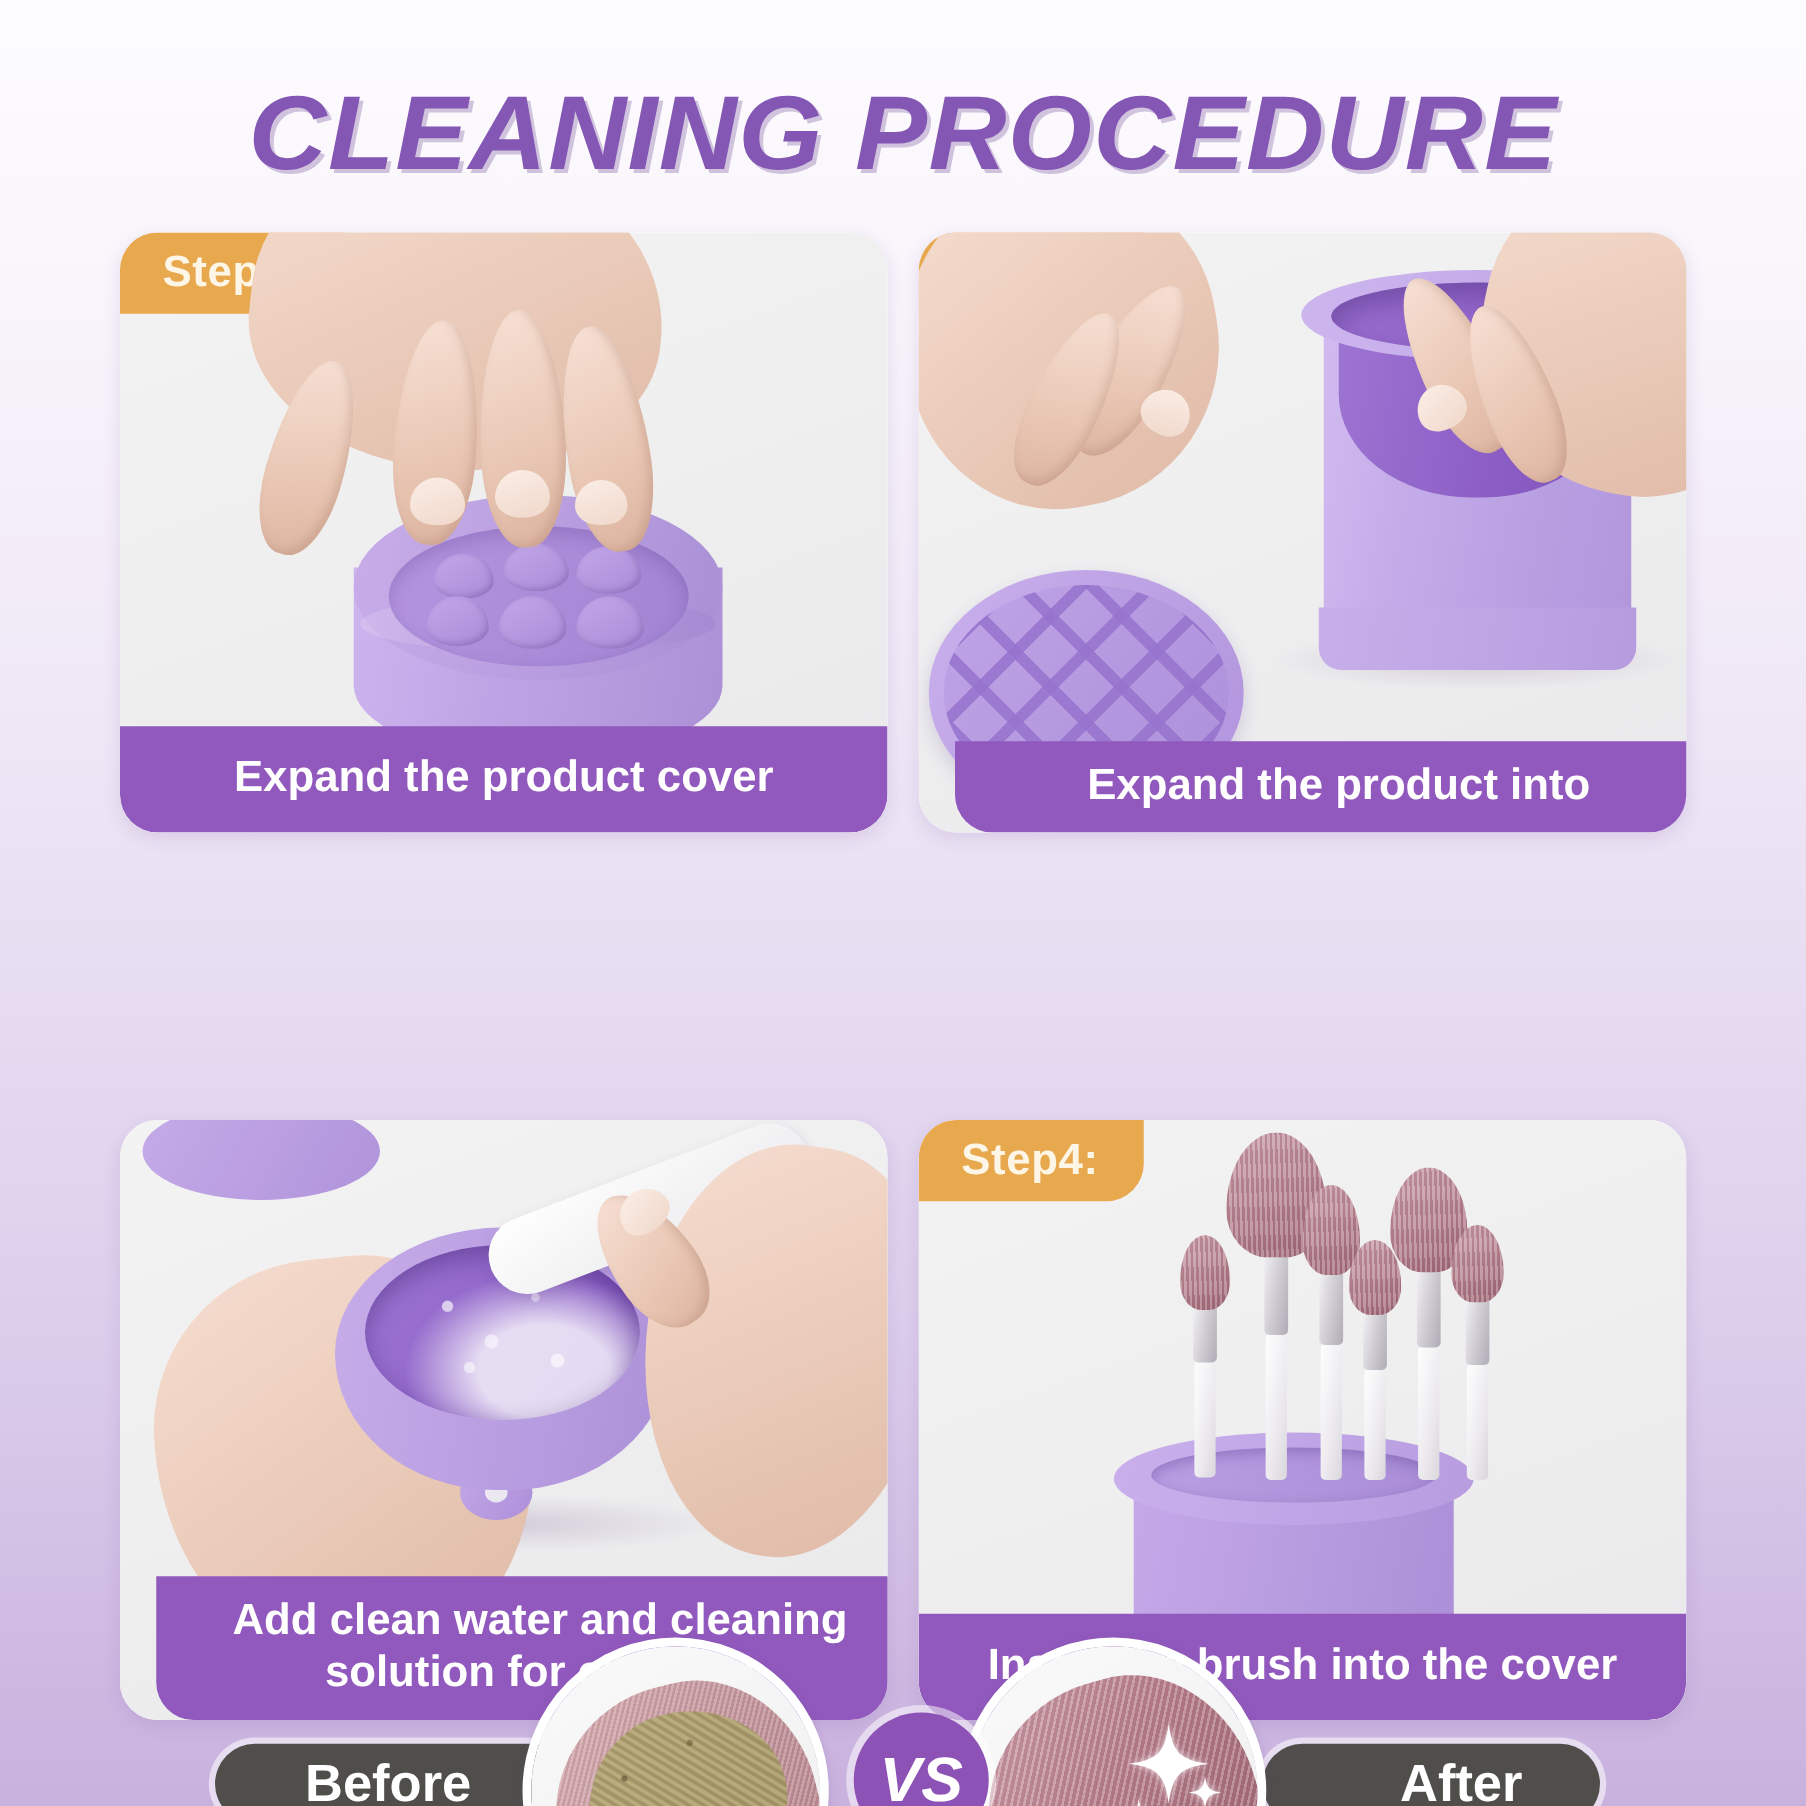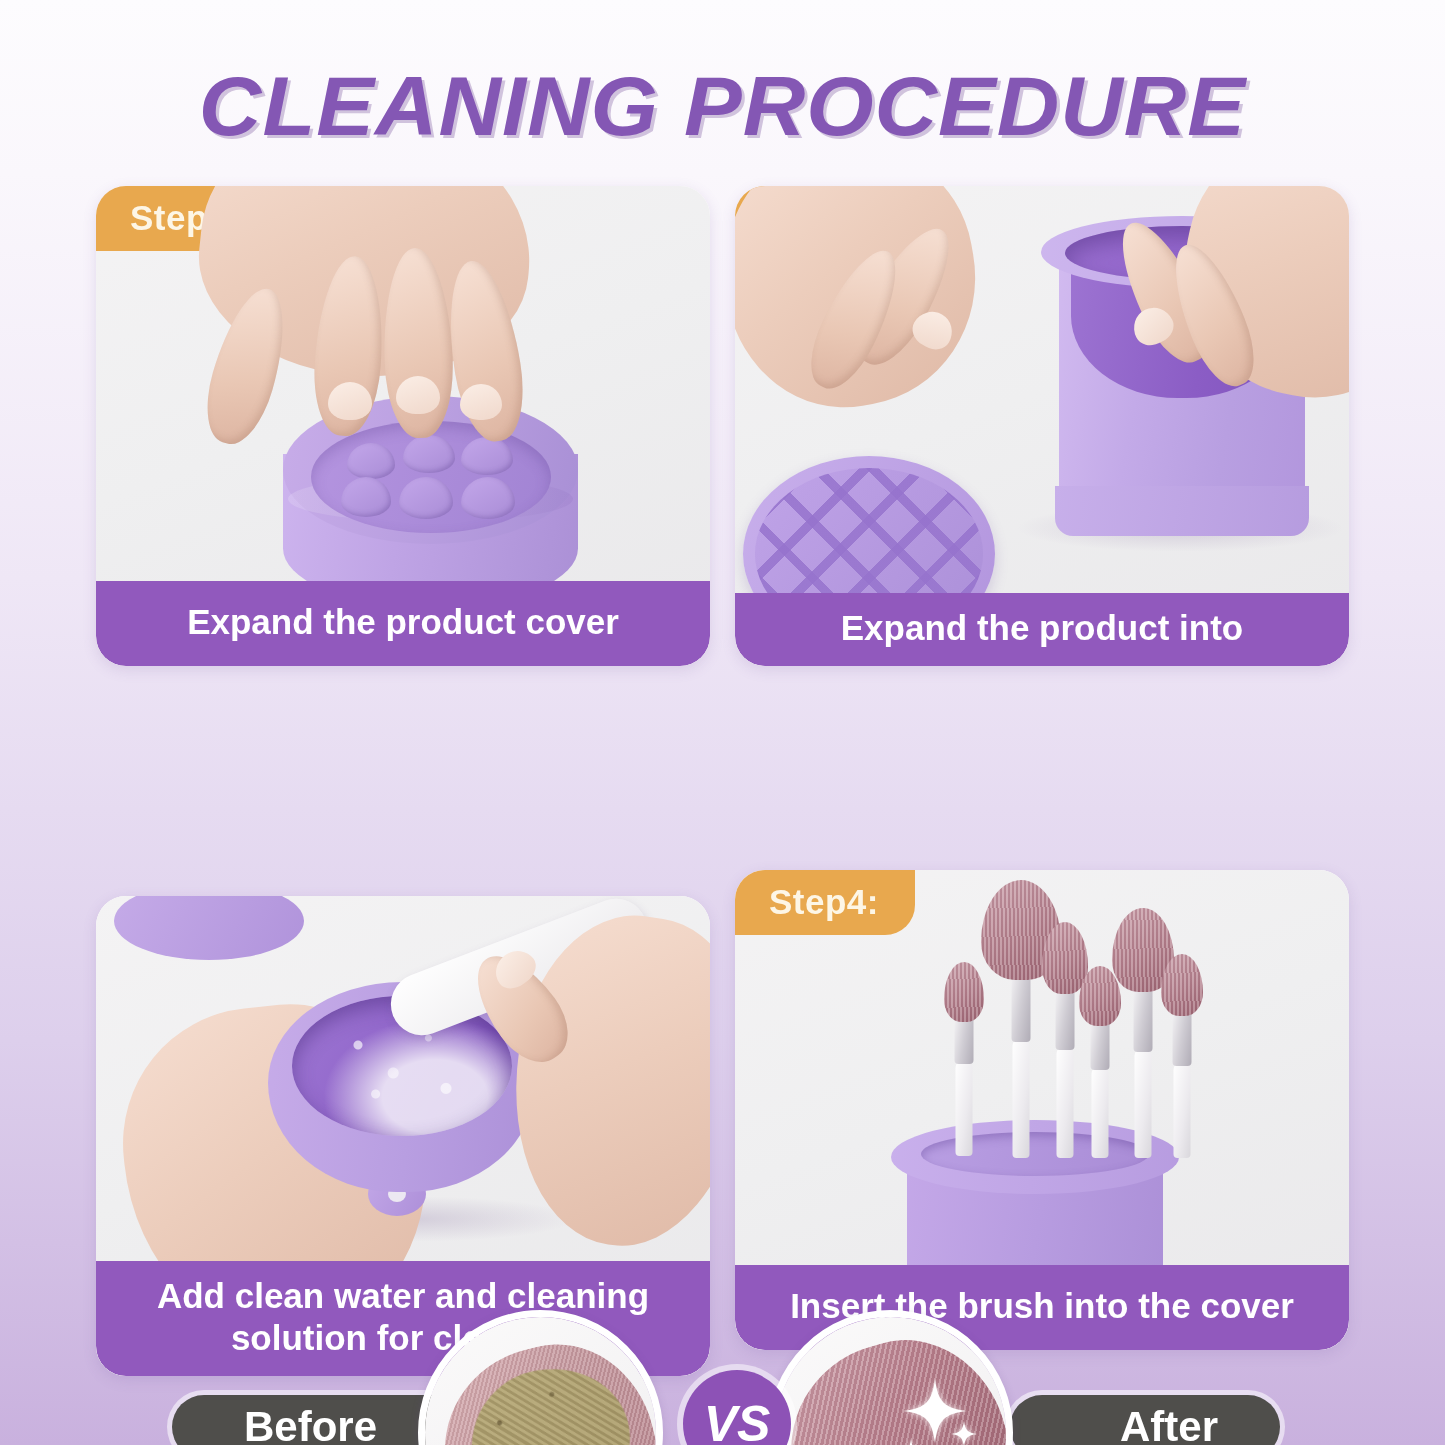--- a/index.html
+++ b/index.html
@@ -34,21 +34,21 @@
     position:absolute;
     width:614px; height:480px;
     background:#ffffff;
     border-radius:30px;
     box-shadow:0 4px 14px rgba(120,90,160,.16);
     overflow:hidden;
   }
   .panel.p1{ left:96px;  top:186px; }
   .panel.p2{ left:735px; top:186px; }
   .panel.p3{ left:96px;  top:896px; }
-  .panel.p4{ left:735px; top:870px; }
+  .panel.p4{ left:735px; top:896px; }
 
   .photo{
     position:absolute; top:0; left:0; right:0; bottom:0;
     background:linear-gradient(160deg,#f4f3f4 0%,#efeff0 45%,#e9e8ea 100%);
     overflow:hidden;
   }
 
   
   .step-badge{
     position:absolute; top:0; left:0; z-index:6;
@@ -68,21 +68,21 @@
     background:#9159bd;
     color:#ffffff;
     font-size:35px;
     font-weight:600;
     text-align:center;
     line-height:1.22;
     padding:20px 18px 22px;
     z-index:7;
     border-radius:0 0 30px 30px;
   }
-  .caption.two-line{ padding:14px 18px 16px; }
+  .caption.two-line{ padding:14px 18px 16px;margin-left:29px; }
 
   
   .compare{
     position:absolute; left:0; top:655px; width:1291px; height:245px; z-index:9;
   }
   .cmp-pill{
     position:absolute; top:740px; height:64px;
     background:#4f4e4b;
     color:#ffffff;
     font-size:42px; font-weight:bold;

